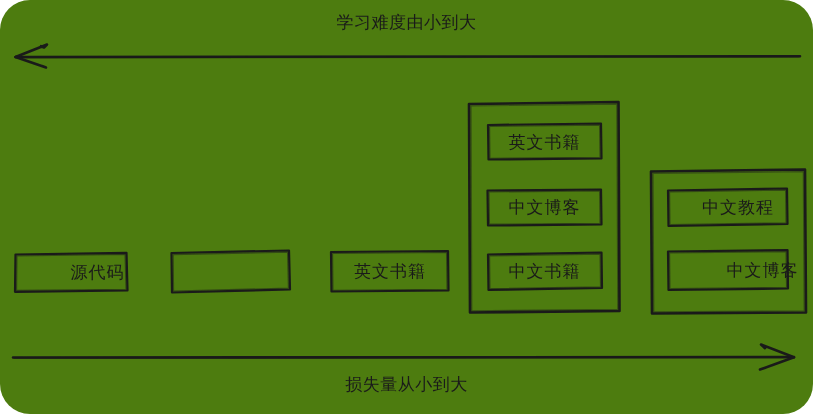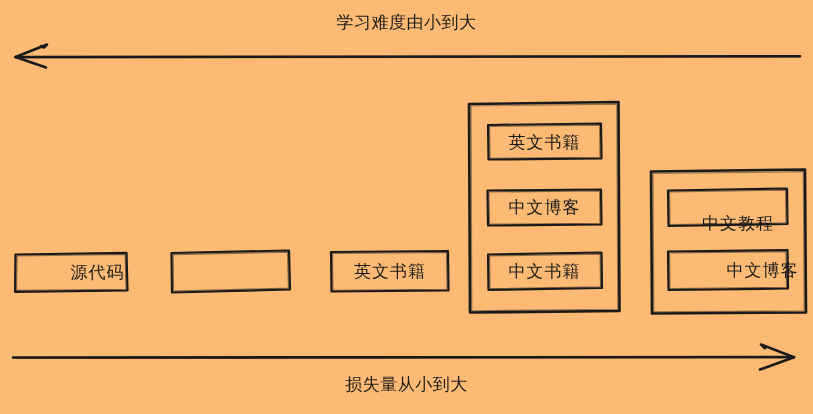--- a/index.html
+++ b/index.html
@@ -8,22 +8,23 @@
     padding: 0;
     background: #ffffff;
   }
   body {
     font-family: "DejaVu Sans", "Liberation Sans", sans-serif;
   }
   #canvas {
     position: relative;
     width: 813px;
     height: 414px;
-    background: #fdba74;
+    background: #4d7c0f;
     overflow: hidden;
+    border-radius: 30px;
   }
   #sketch {
     position: absolute;
     left: 0;
     top: 0;
     width: 813px;
     height: 414px;
   }
   .lbl {
     position: absolute;
@@ -159,20 +160,20 @@
     <div class="hit" style="left:19px;top:88px;width:113px;height:35px;">
       <div class="node-text" style="left:0;top:0;width:113px;height:35px;">中文博客</div>
     </div>
     <div class="hit" style="left:19px;top:151px;width:113px;height:36px;">
       <div class="node-text" style="left:0;top:0;width:113px;height:36px;">中文书籍</div>
     </div>
   </div>
 
   <div class="hit" style="left:651px;top:169px;width:155px;height:145px;">
     <div class="hit" style="left:17px;top:20px;width:119px;height:37px;">
-      <div class="node-text" style="left:0;top:16px;width:140px;height:37px;">中文教程</div>
+      <div class="node-text" style="left:0;top:0;width:140px;height:37px;">中文教程</div>
     </div>
     <div class="hit" style="left:17px;top:82px;width:119px;height:39px;">
       <div class="node-text" style="left:0;top:0;width:119px;height:39px;margin-left:35px;">中文博客</div>
     </div>
   </div>
 
 </div>
 
 </body></html>

